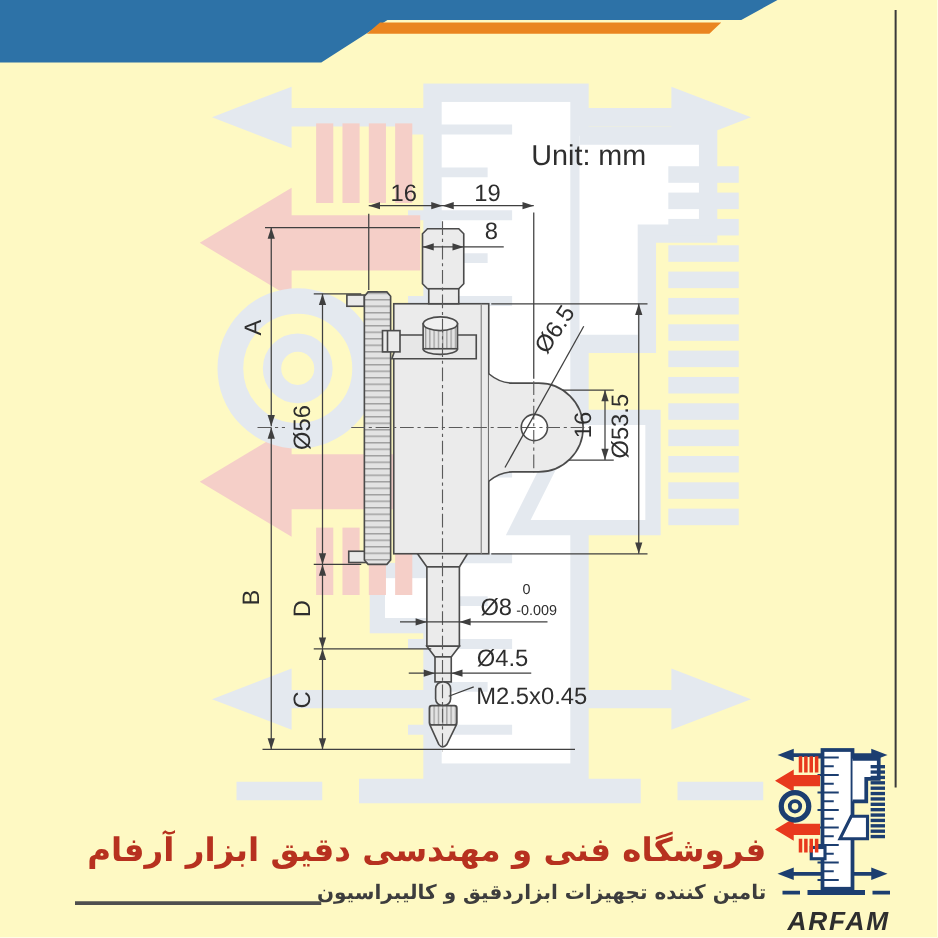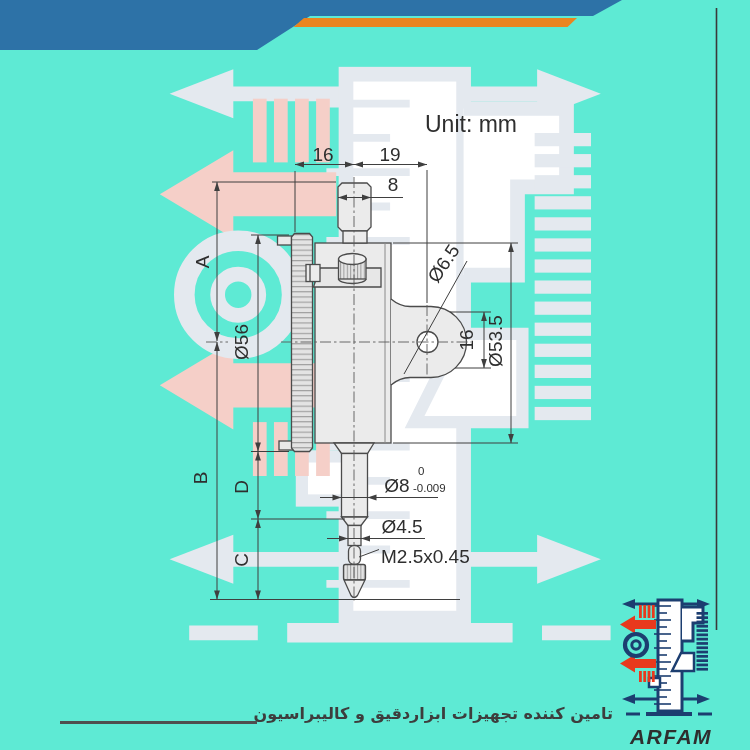--- a/index.html
+++ b/index.html
@@ -1,16 +1,16 @@
 <!DOCTYPE html>
 <html><head>
 <meta charset="utf-8">
 <style>
   html,body{margin:0;padding:0;background:#fff;}
-  #stage{position:relative;width:750px;height:750px;overflow:hidden;background:#5eead4;
+  #stage{position:relative;width:750px;height:750px;overflow:hidden;background:#fef9c3;
          font-family:"Liberation Sans",sans-serif;}
   svg text{font-family:"Liberation Sans",sans-serif;fill:#2e2e2e;}
   .wm{--c1:#e4e9ef;--c2:#f5cfc8;}
   .logo-c{--c1:#1c3e70;--c2:#e8391d;}
   .fa{position:absolute;direction:rtl;font-family:"DejaVu Sans",sans-serif;white-space:nowrap;}
   #footer-title{top:666px;right:137px;font-size:26px;font-weight:bold;color:#b7311f;}
   #footer-subtitle{top:704px;right:137px;font-size:16px;font-weight:bold;color:#3d3d3d;}
   #footer-rule{position:absolute;left:60px;top:721px;width:197px;height:3px;background:#4f4f4f;}
 </style>
 </head>
@@ -239,15 +239,16 @@
     <text x="381" y="563">M2.5x0.45</text>
   </g>
 
   <g class="logo-c">
     <use href="#caliper" transform="translate(618,592)"></use>
     <text transform="translate(671,744)" text-anchor="middle" font-size="21" font-style="italic" font-weight="bold" letter-spacing="1.5" fill="#1c3e70">ARFAM</text>
   </g>
 </svg>
 
 
+<div class="fa" id="footer-title">فروشگاه فنی و مهندسی دقیق ابزار آرفام</div>
 <div class="fa" id="footer-subtitle">تامین کننده تجهیزات ابزاردقیق و کالیبراسیون</div>
 <div id="footer-rule"></div>
 </div>
 
 </body></html>

